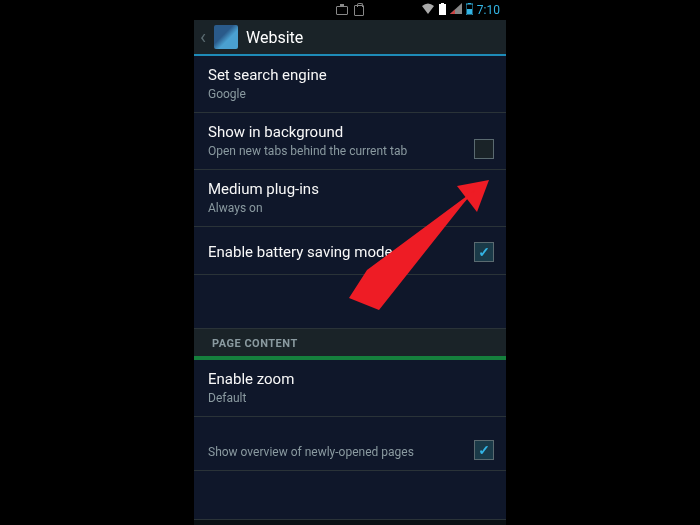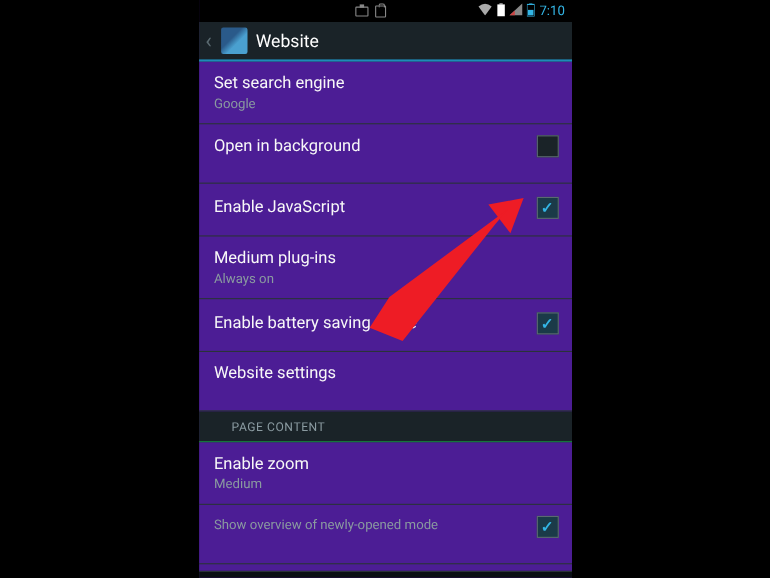--- a/index.html
+++ b/index.html
@@ -7,23 +7,23 @@
     background: #000;
     width: 700px;
     height: 525px;
     font-family: Roboto, Arial, sans-serif;
     display: flex;
     align-items: flex-start;
     justify-content: center;
     overflow: hidden;
   }
   .phone {
-    width: 339px;
+    width: 312px;
     height: 525px;
-    background: #4c1d95;
+    background: #0f172a;
     position: relative;
     margin-top: 0;
   }
   .statusbar {
     height: 20px;
     background: #000;
     display: flex;
     align-items: center;
     justify-content: space-between;
     padding: 0 6px;
@@ -49,35 +49,35 @@
     width: 24px; height: 24px;
     background: linear-gradient(135deg, #2a5a8a 40%, #4aa0d0 60%);
     border-radius: 2px;
     display: inline-block;
   }
   .settings-list { }
   .item {
     padding: 10px 12px 10px 14px;
     border-bottom: 1px solid #2a3338;
     display: flex;
-    align-items: flex-start;
+    align-items: flex-end;
     justify-content: space-between;
     min-height: 54px;
   }
   .item.short { min-height: 48px; padding-top: 12px; padding-bottom: 12px; }
   .item-text { flex: 1; }
   .item-title { color: #f8f8f8; font-size: 15px; font-weight: 400; line-height: 1.3; }
   .item-sub { color: #8a9aa0; font-size: 12px; margin-top: 1px; line-height: 1.3; }
   .section-header {
     color: #8a9aa0;
     font-size: 11px;
-    font-weight: 400;
+    font-weight: 700;
     letter-spacing: 0.5px;
-    padding: 8px 30px 6px;
-    border-bottom: 1px solid #15803d;
+    padding: 8px 18px 6px;
+    border-bottom: 4px solid #15803d;
     background: #1a2328;
   }
   .checkbox {
     width: 20px; height: 20px;
     border: 1px solid #5a6a70;
     background: #1a2328;
     display: flex; align-items: center; justify-content: center;
     flex-shrink: 0;
     margin-left: 10px;
   }
@@ -160,64 +160,58 @@
 
     <div class="item">
       <div class="item-text">
         <div class="item-title">Set search engine</div>
         <div class="item-sub">Google</div>
       </div>
     </div>
 
     <div class="item">
       <div class="item-text">
-        <div class="item-title">Open in background</div>
+        <div class="item-title">Show in background</div>
+        <div class="item-sub">Open new tabs behind the current tab</div>
       </div>
       <div class="checkbox"></div>
     </div>
 
-    <div class="item short">
-      <div class="item-text">
-        <div class="item-title">Enable JavaScript</div>
-      </div>
-      <div class="checkbox checked"></div>
-    </div>
 
     <div class="item">
       <div class="item-text">
         <div class="item-title">Medium plug-ins</div>
         <div class="item-sub">Always on</div>
       </div>
     </div>
 
     <div class="item short">
       <div class="item-text">
         <div class="item-title">Enable battery saving mode</div>
       </div>
       <div class="checkbox checked"></div>
     </div>
 
     <div class="item">
       <div class="item-text">
-        <div class="item-title">Website settings</div>
       </div>
     </div>
 
     <div class="section-header">PAGE CONTENT</div>
 
     <div class="item">
       <div class="item-text">
         <div class="item-title">Enable zoom</div>
-        <div class="item-sub">Medium</div>
-      </div>
-    </div>
-
-    <div class="item">
-      <div class="item-text">
-        <div class="item-sub">Show overview of newly-opened mode</div>
+        <div class="item-sub">Default</div>
+      </div>
+    </div>
+
+    <div class="item">
+      <div class="item-text">
+        <div class="item-sub">Show overview of newly-opened pages</div>
       </div>
       <div class="checkbox checked"></div>
     </div>
 
   </div>
 
   <div class="bottom-bar"></div>
 
   <div class="arrow-annotation">
     <svg width="150" height="130" viewBox="0 0 150 130">

